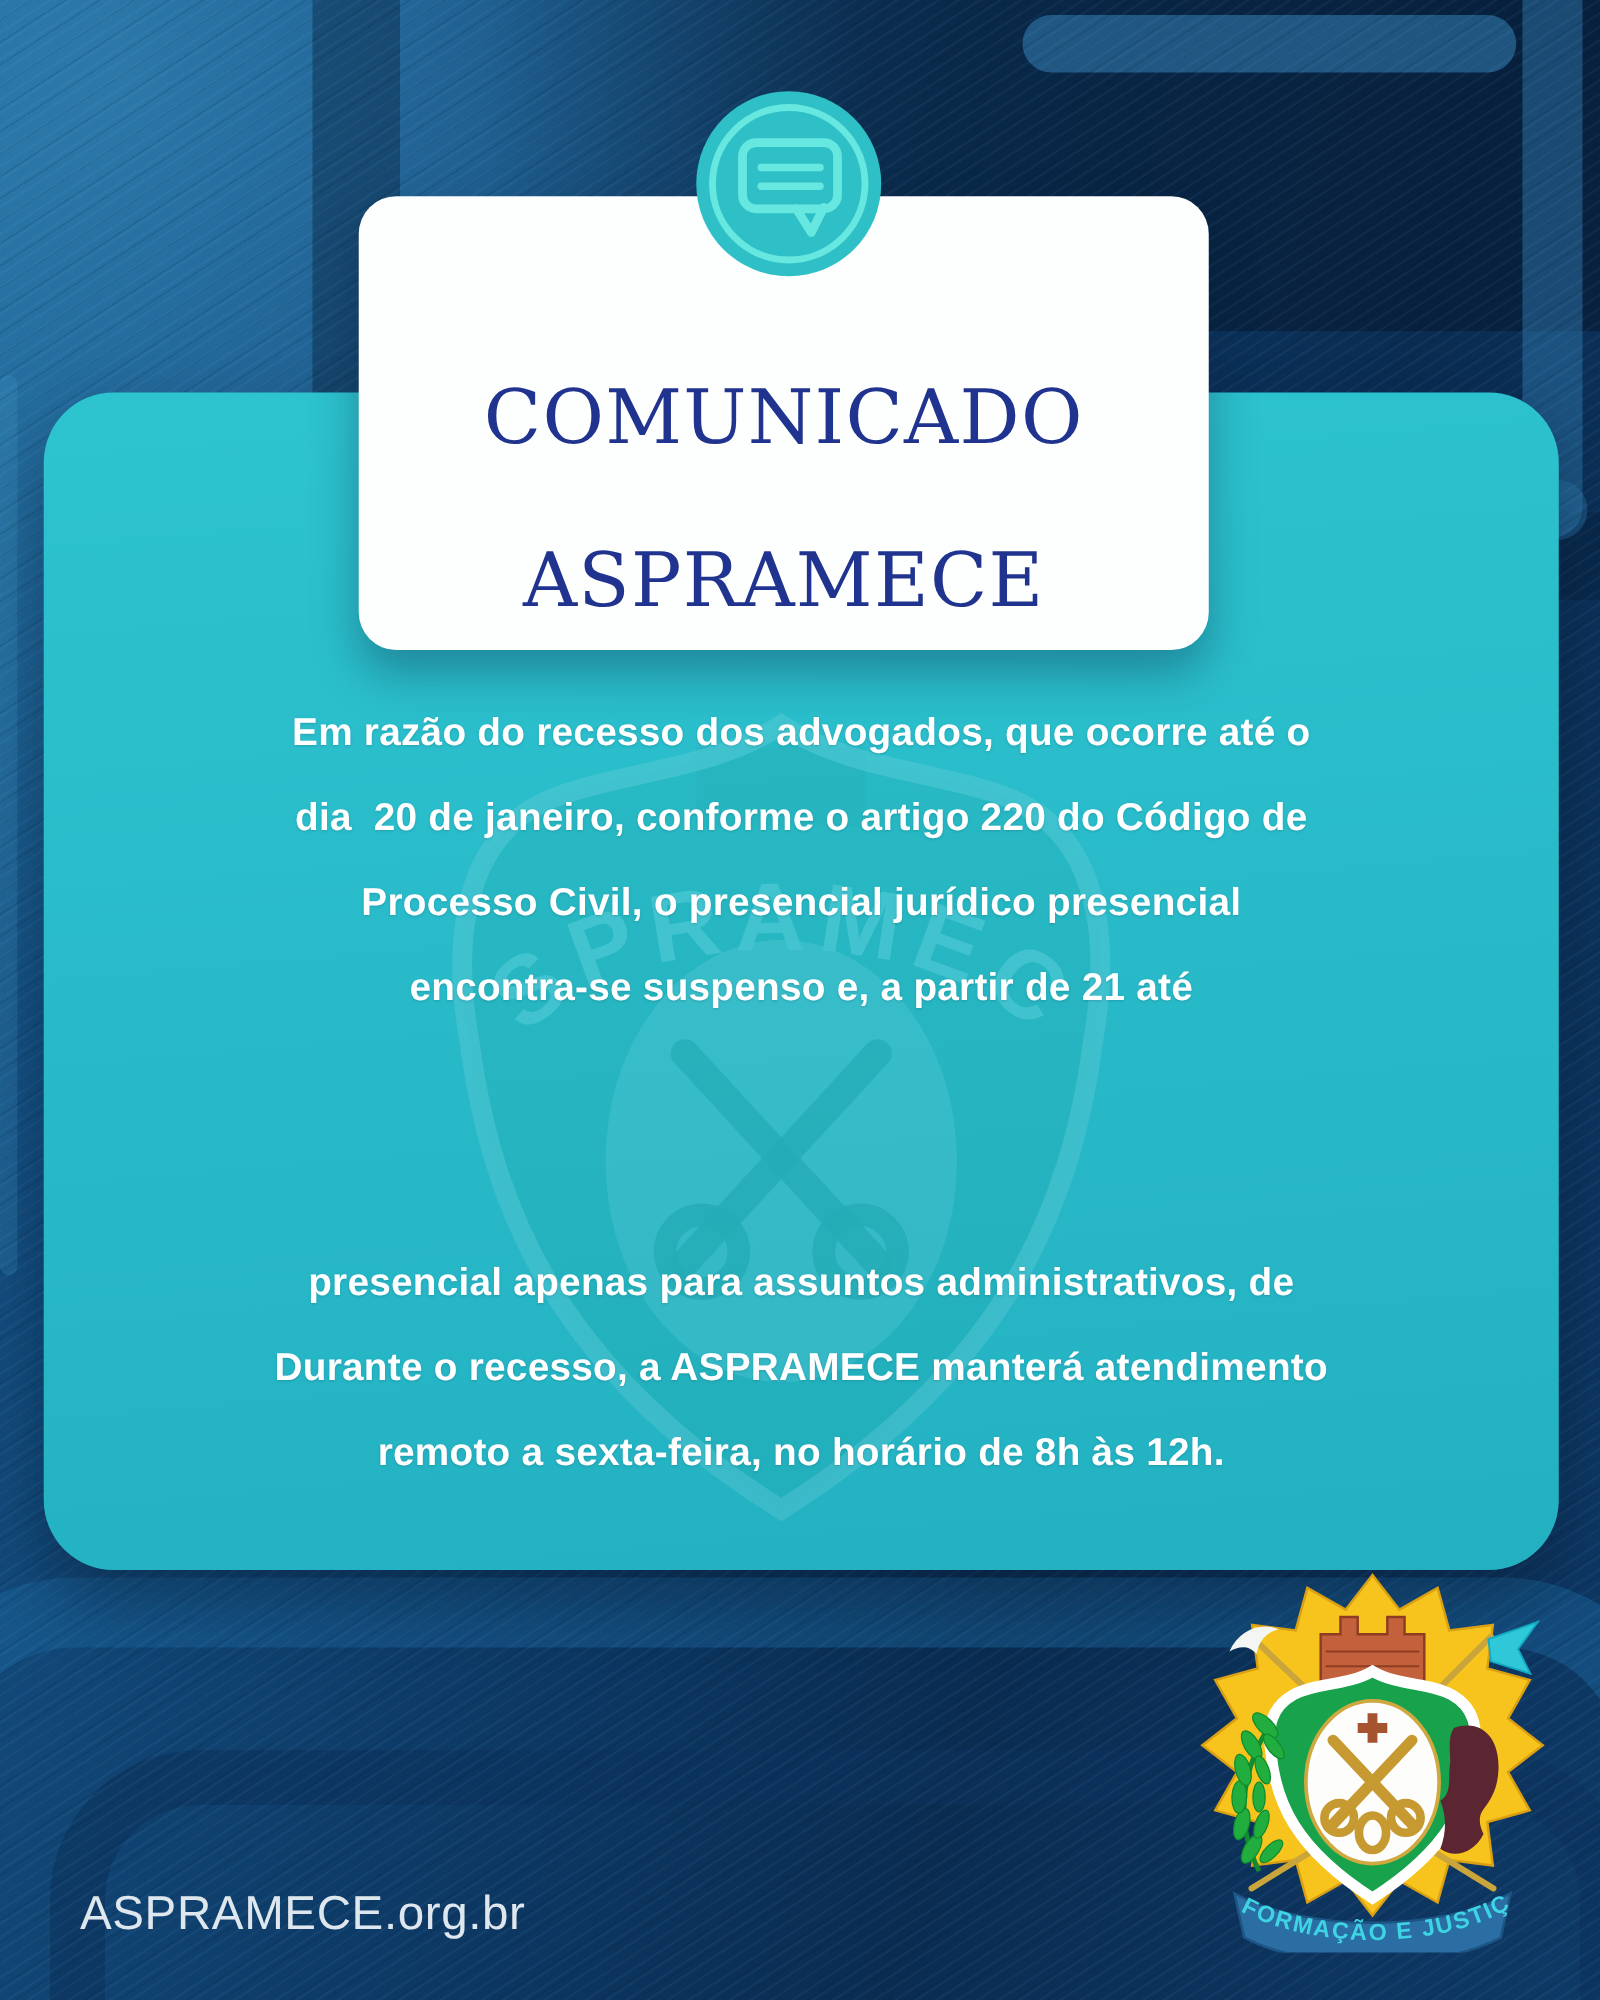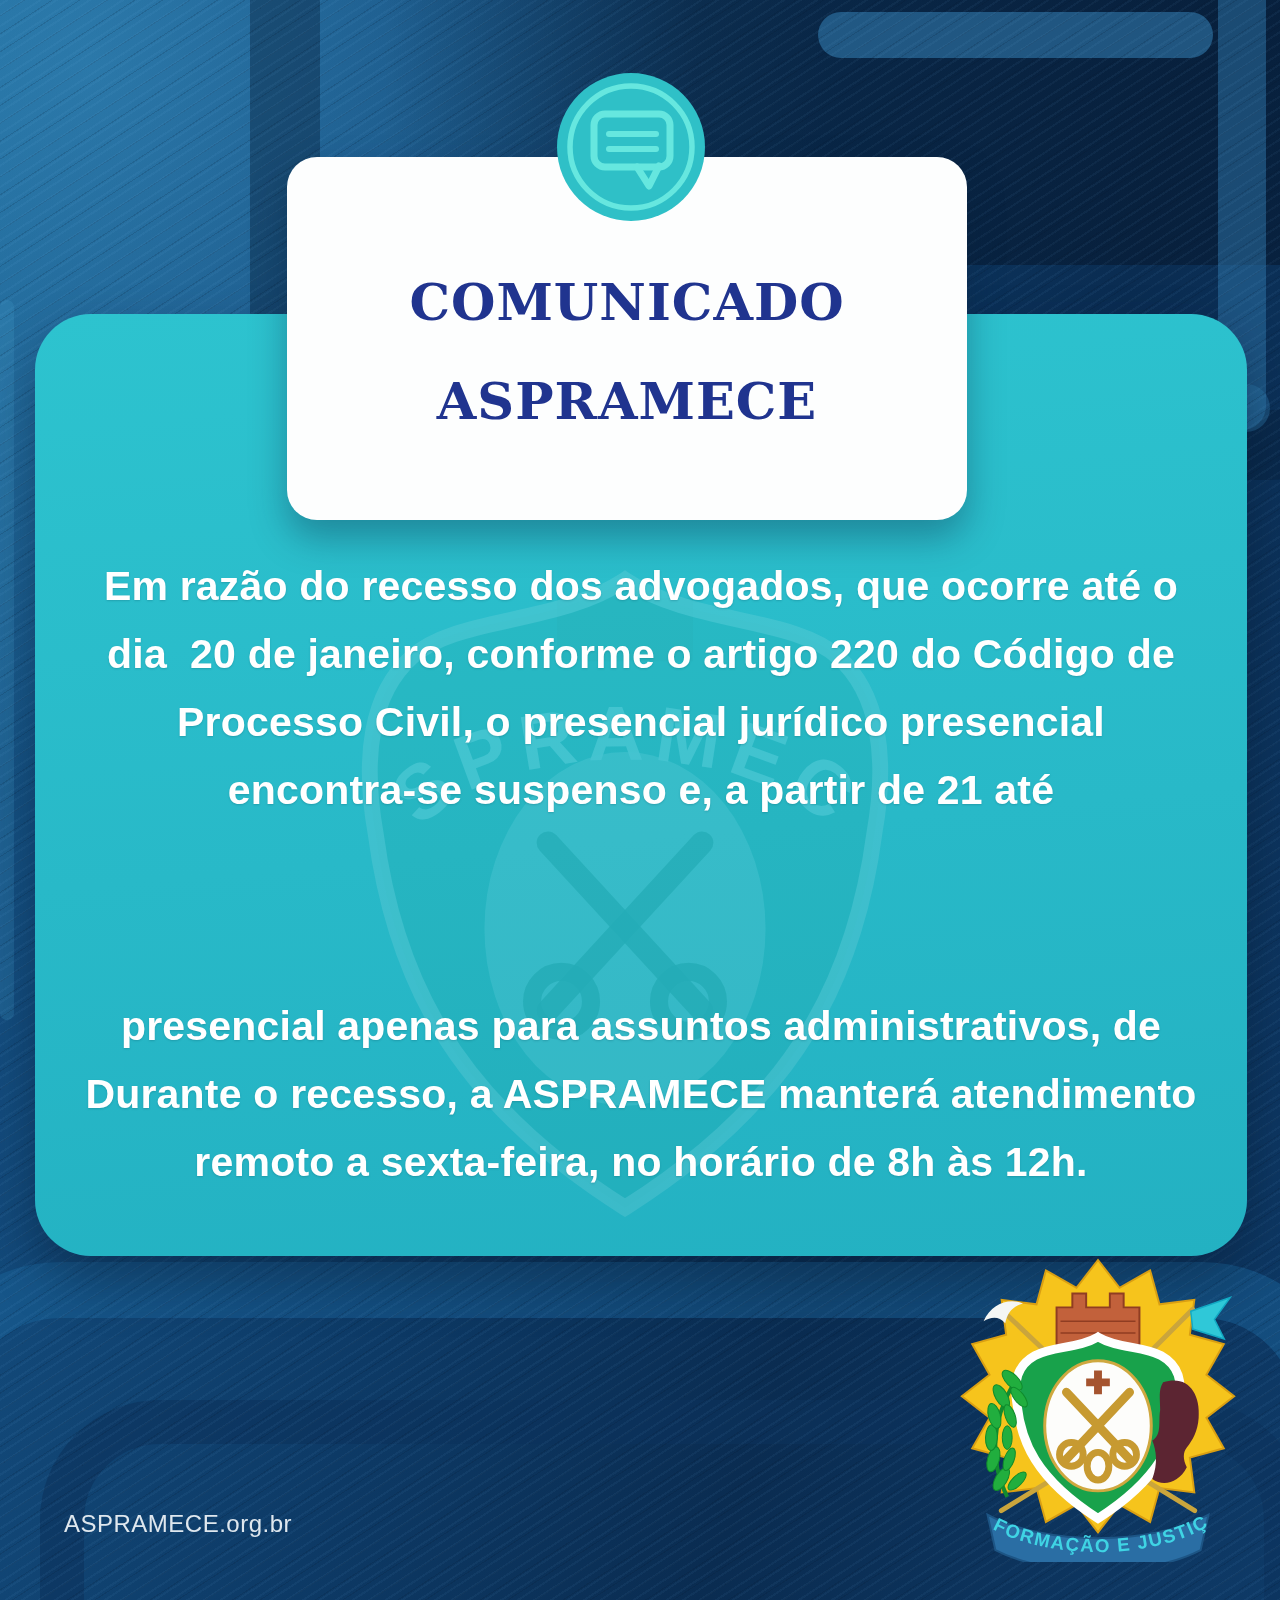--- a/index.html
+++ b/index.html
@@ -22,35 +22,35 @@
   .hatch{position:absolute;inset:0;z-index:2;pointer-events:none;
     background:
       repeating-linear-gradient(-33deg,rgba(130,200,255,.05) 0 2px,rgba(0,0,0,0) 2px 9px),
       repeating-linear-gradient(-33deg,rgba(5,20,40,.14) 0 1px,rgba(0,0,0,0) 1px 15px);}
   
   .teal-card{position:absolute;left:35px;top:314px;width:1212px;height:942px;z-index:3;
     border-radius:56px;background:linear-gradient(175deg,#2dc3cf 0%,#28b9c8 55%,#23b1c2 100%);
     box-shadow:0 26px 50px rgba(4,24,46,.38);}
   .watermark{position:absolute;left:250px;top:225px;width:680px;height:680px;opacity:.15;}
   .para{position:absolute;left:22px;right:22px;text-align:center;color:#ffffff;
-    font-weight:bold;font-size:41px;line-height:68px;letter-spacing:.2px;
+    font-weight:bold;font-size:31px;line-height:68px;letter-spacing:.2px;
     text-shadow:0 1px 2px rgba(10,80,95,.25);}
   .para-1{top:238px;}
   .para-2{top:678px;}
   .pline{white-space:pre-wrap;}
   
   .white-card{position:absolute;left:287px;top:157px;width:680px;height:363px;z-index:4;
     border-radius:30px;background:#fdfefe;box-shadow:0 18px 36px rgba(8,35,62,.35);
     text-align:center;padding-top:96px;box-sizing:border-box;}
-  .title-line{font-family:"DejaVu Serif",serif;font-weight:bold;font-size:51px;line-height:99px;
-    color:#20348f;letter-spacing:1px;}
+  .title-line{font-family:"DejaVu Serif",serif;font-weight:normal;font-size:60px;line-height:99px;
+    color:#20348f;letter-spacing:1px;margin-top:32px;}
   
   .icon-badge{position:absolute;left:556px;top:72px;width:150px;height:150px;z-index:5;}
   
-  .footer-url{position:absolute;left:64px;top:1510px;z-index:4;color:#dfe7ee;font-size:24px;letter-spacing:.5px;}
+  .footer-url{position:absolute;left:64px;top:1510px;z-index:4;color:#dfe7ee;font-size:38px;letter-spacing:.5px;}
   .logo{position:absolute;left:950px;top:1256px;width:296px;height:306px;z-index:4;}
 </style>
 </head>
 <body>
 
 <div class="canvas">
 
   <div class="glow-tl"></div>
   <div class="band-top-dark"></div>
   <div class="trace trace-outline-top"></div>

